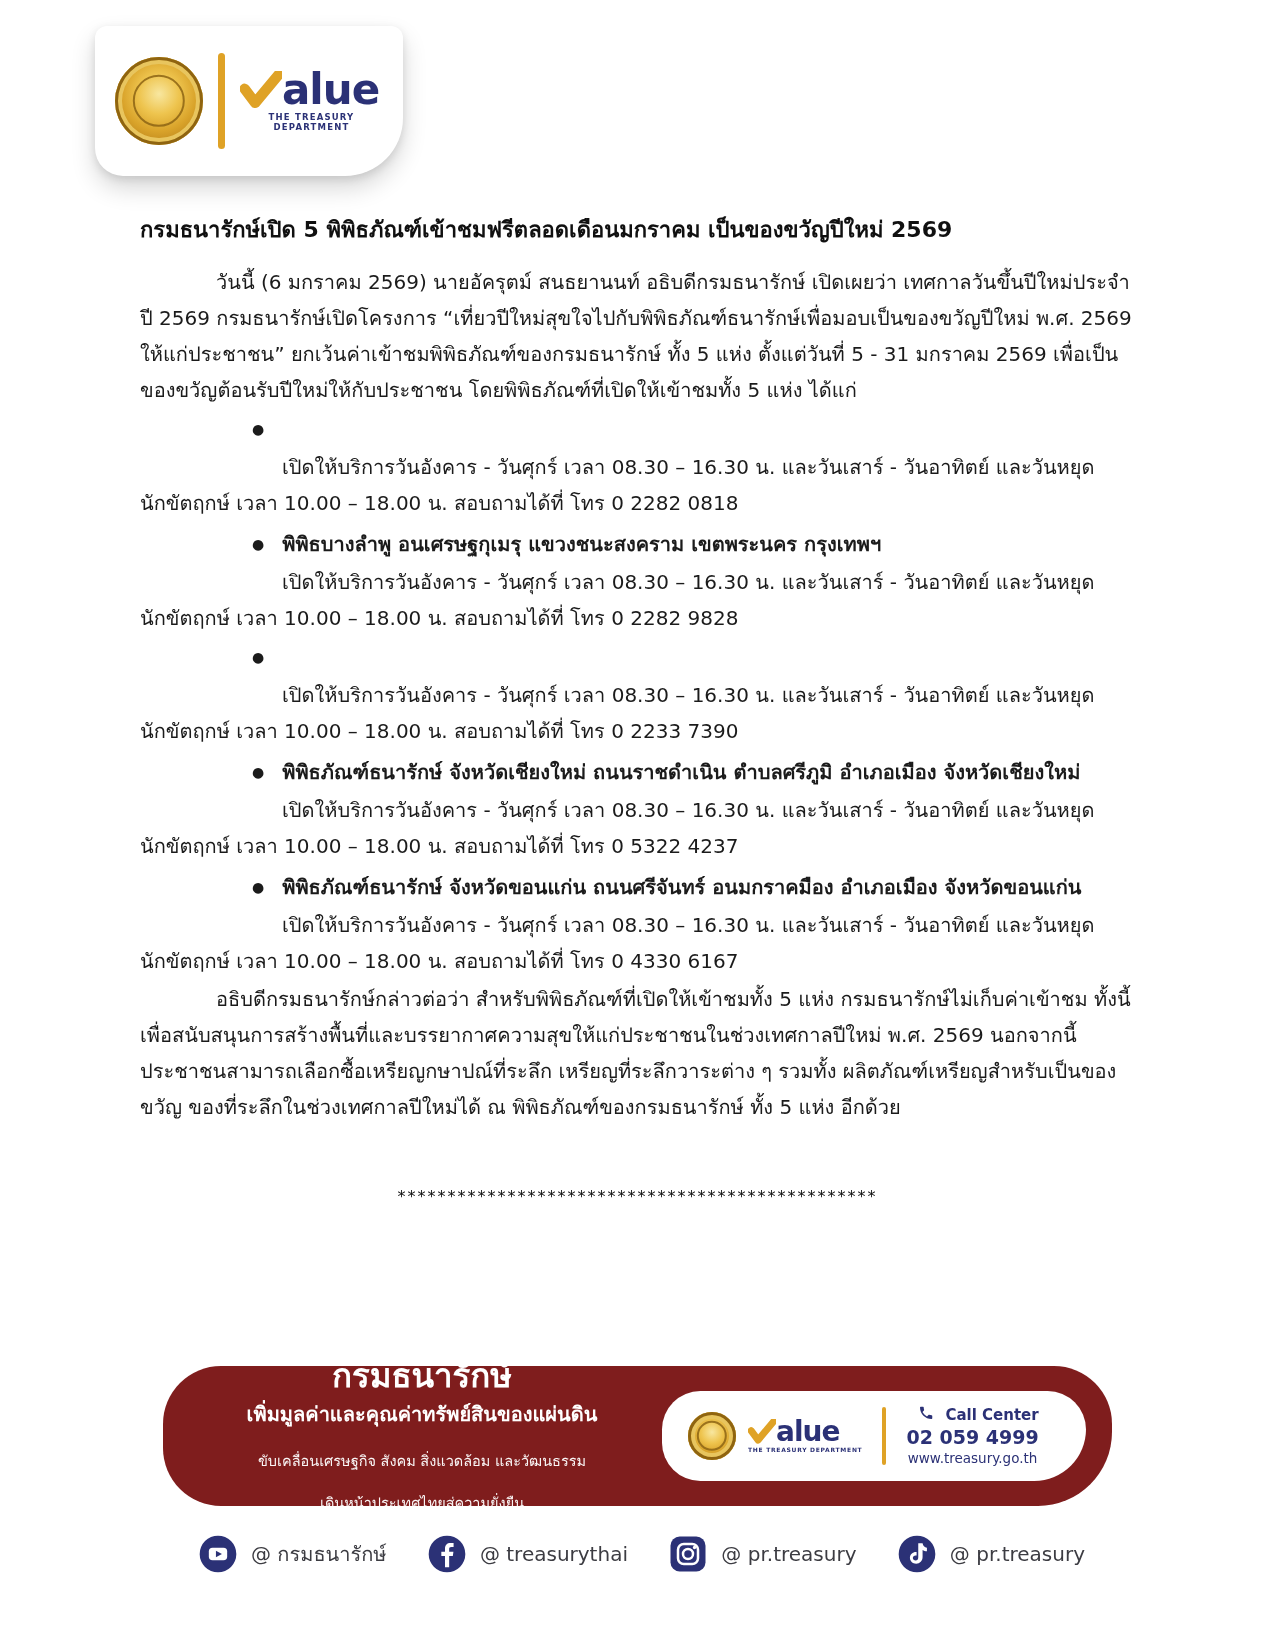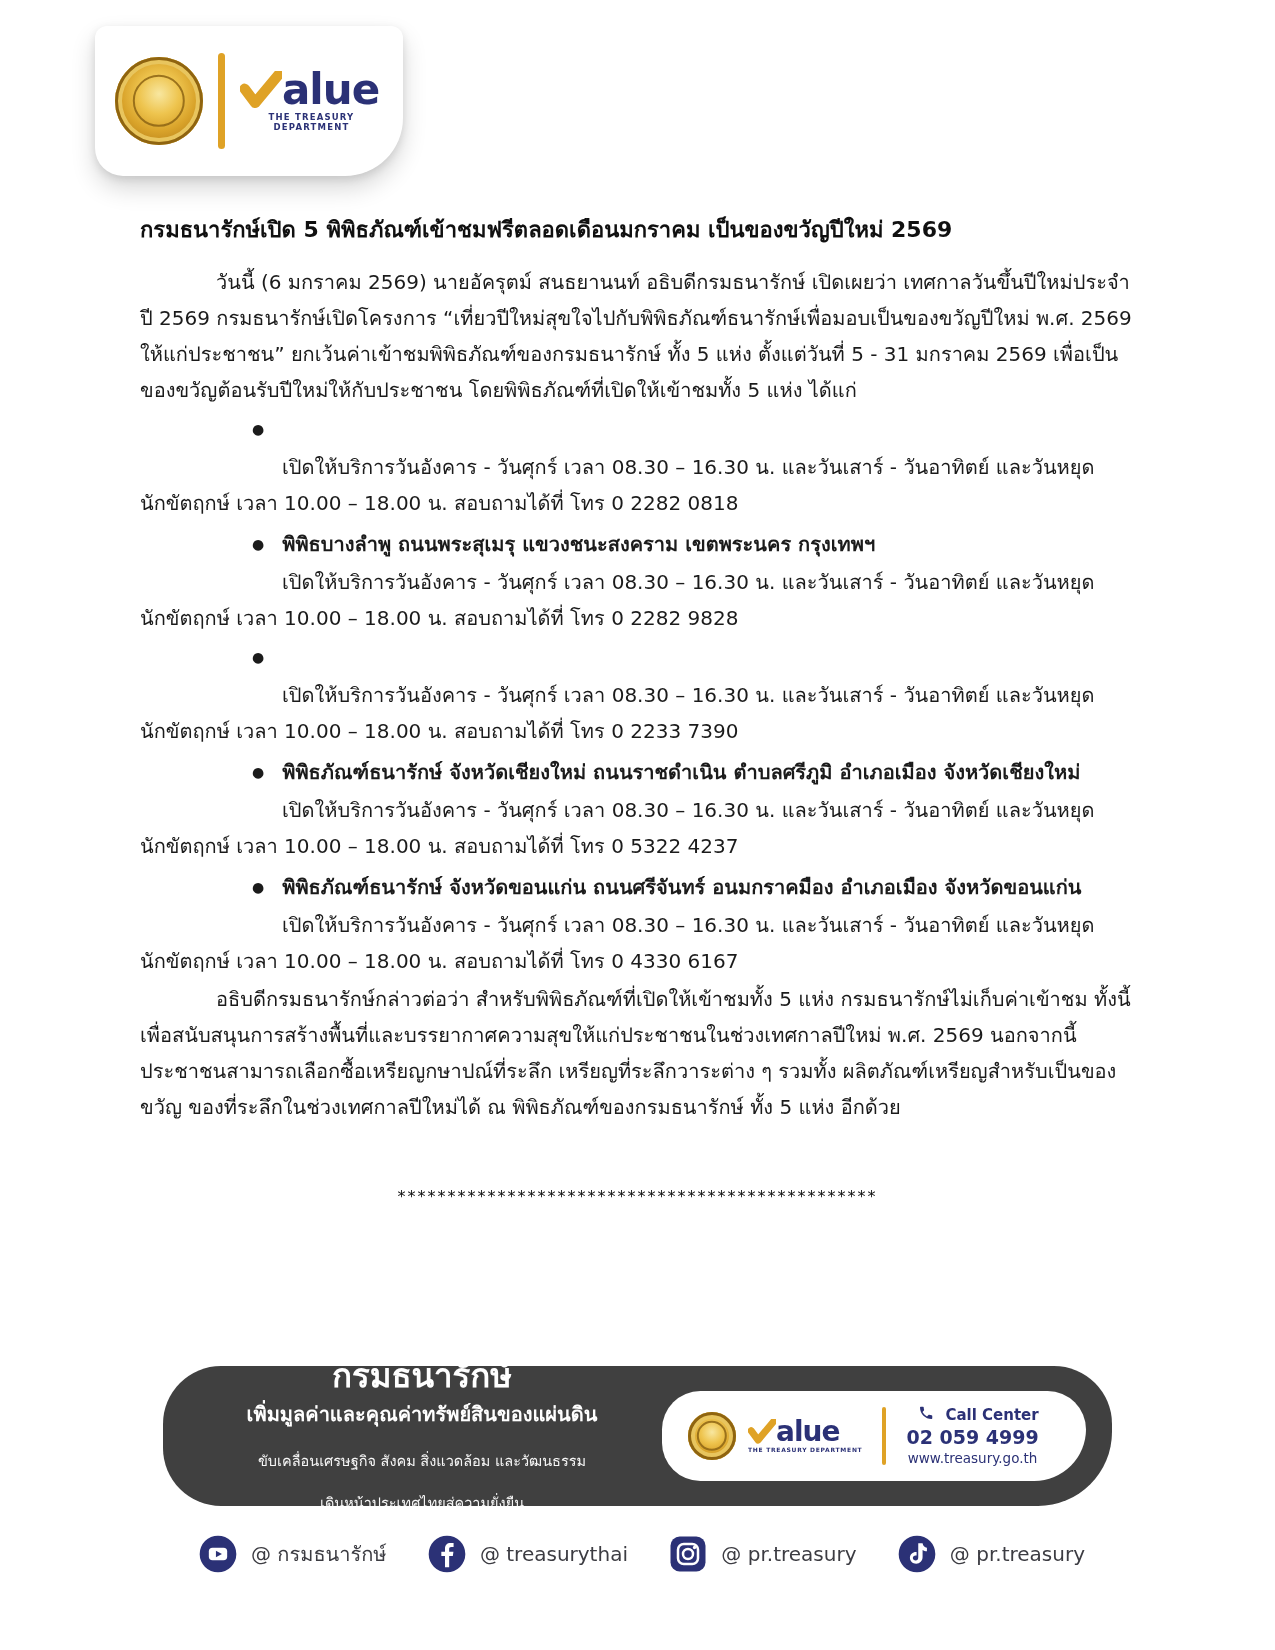--- a/index.html
+++ b/index.html
@@ -40,21 +40,21 @@
   .headline { font-size:22px; font-weight:800; color:#101010; line-height:40px; }
   .para { margin-top:14px; text-indent:76px; }
   .bullet-title { display:flex; gap:18px; padding-left:112px; font-weight:800; margin-top:5px; align-items:baseline; }
   .bullet-dot { font-size:14px; flex:0 0 auto; transform:translateY(-2px); }
   .bullet-detail { text-indent:142px; }
   .closing { margin-top:2px; text-indent:76px; }
   .divider { margin-top:54px; text-align:center; font-size:16px; letter-spacing:2px; color:#111; }
 
   
   .footer { position:absolute; left:0; right:0; top:1366px; }
-  .banner { position:relative; margin:0 163px; height:140px; background:#404040;
+  .banner { position:relative; margin:0 163px; height:140px; background:#7f1d1d;
             border-radius:58px 58px 74px 58px; display:flex; align-items:center; }
   .banner-left { flex:0 0 450px; margin-left:34px; text-align:center; color:#fff; }
   .banner-title { font-size:33px; font-weight:800; line-height:1.1; }
   .banner-slogan { font-size:20px; font-weight:700; margin-top:3px; }
   .banner-line { font-size:14.5px; margin-top:19px; opacity:.96; }
   .pill { position:absolute; right:26px; top:50%; transform:translateY(-50%); height:90px; width:424px;
           background:#fff; border-radius:46px 46px 62px 46px; display:flex; align-items:center;
           gap:12px; padding:0 26px; }
   .pill-divider { width:4px; height:58px; background:#dfa226; border-radius:2px; margin:0 8px; flex:0 0 auto; }
   .call-info { color:#2b3176; line-height:1.25; }
@@ -95,21 +95,21 @@
     <div class="headline">กรมธนารักษ์เปิด 5 พิพิธภัณฑ์เข้าชมฟรีตลอดเดือนมกราคม เป็นของขวัญปีใหม่ 2569</div>
     <p class="para">วันนี้ (6 มกราคม 2569) นายอัครุตม์ สนธยานนท์ อธิบดีกรมธนารักษ์ เปิดเผยว่า เทศกาลวันขึ้นปีใหม่ประจำปี 2569 กรมธนารักษ์เปิดโครงการ “เที่ยวปีใหม่สุขใจไปกับพิพิธภัณฑ์ธนารักษ์เพื่อมอบเป็นของขวัญปีใหม่ พ.ศ. 2569 ให้แก่ประชาชน” ยกเว้นค่าเข้าชมพิพิธภัณฑ์ของกรมธนารักษ์ ทั้ง 5 แห่ง ตั้งแต่วันที่ 5 - 31 มกราคม 2569 เพื่อเป็นของขวัญต้อนรับปีใหม่ให้กับประชาชน โดยพิพิธภัณฑ์ที่เปิดให้เข้าชมทั้ง 5 แห่ง ได้แก่</p>
 
     <div class="bullet-title">
       <span class="bullet-dot">●</span>
     </div>
     <p class="bullet-detail">เปิดให้บริการวันอังคาร - วันศุกร์ เวลา 08.30 – 16.30 น. และวันเสาร์ - วันอาทิตย์ และวันหยุดนักขัตฤกษ์ เวลา 10.00 – 18.00 น. สอบถามได้ที่ โทร 0 2282 0818</p>
 
     <div class="bullet-title">
       <span class="bullet-dot">●</span>
-      <span>พิพิธบางลำพู ถนนพระสุเมรุ แขวงชนะสงคราม เขตพระนคร กรุงเทพฯ</span>
+      <span>พิพิธบางลำพู อนเศรษฐกุเมรุ แขวงชนะสงคราม เขตพระนคร กรุงเทพฯ</span>
     </div>
     <p class="bullet-detail">เปิดให้บริการวันอังคาร - วันศุกร์ เวลา 08.30 – 16.30 น. และวันเสาร์ - วันอาทิตย์ และวันหยุดนักขัตฤกษ์ เวลา 10.00 – 18.00 น. สอบถามได้ที่ โทร 0 2282 9828</p>
 
     <div class="bullet-title">
       <span class="bullet-dot">●</span>
     </div>
     <p class="bullet-detail">เปิดให้บริการวันอังคาร - วันศุกร์ เวลา 08.30 – 16.30 น. และวันเสาร์ - วันอาทิตย์ และวันหยุดนักขัตฤกษ์ เวลา 10.00 – 18.00 น. สอบถามได้ที่ โทร 0 2233 7390</p>
 
     <div class="bullet-title">
       <span class="bullet-dot">●</span>

